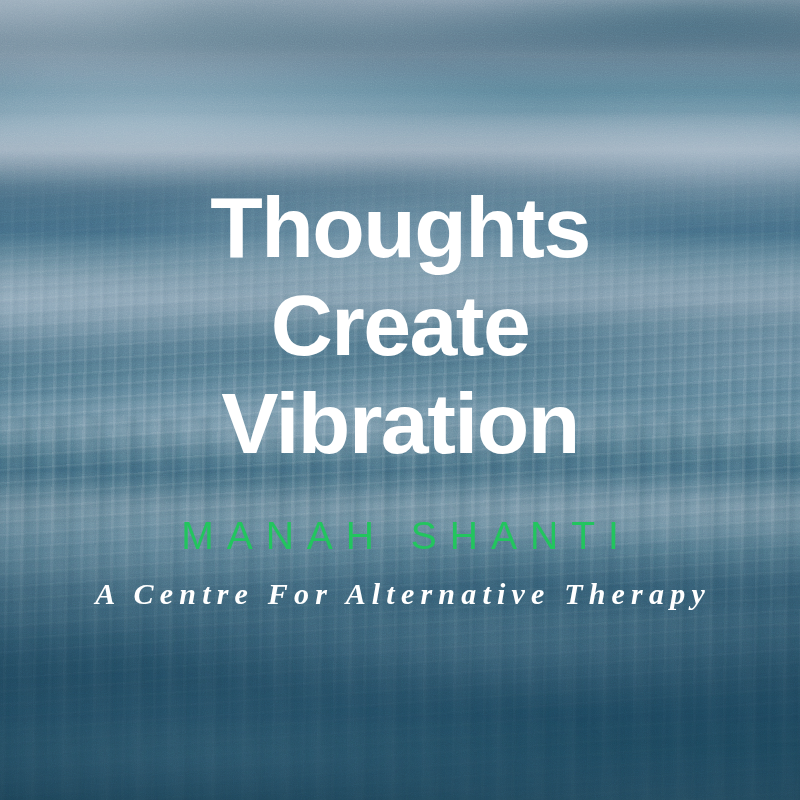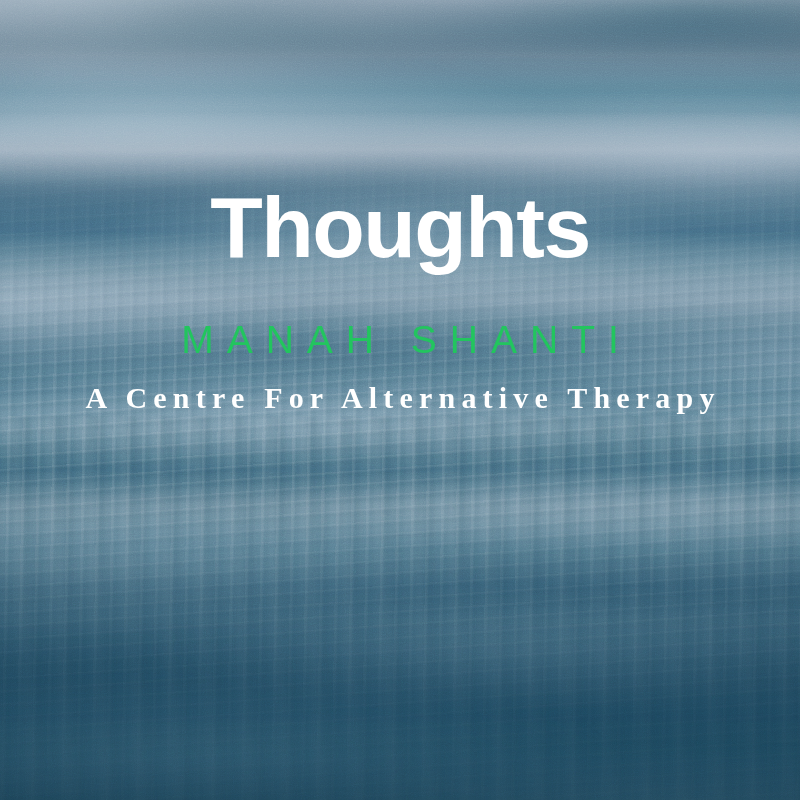--- a/index.html
+++ b/index.html
@@ -221,20 +221,21 @@
   .tagline {
     margin-top: 22px;
     color: #ffffff;
     font-family: "Liberation Serif", "DejaVu Serif", serif;
     font-weight: 700;
     font-size: 30px;
     line-height: 32px;
     letter-spacing: 6.2px;
     text-indent: 6.2px;
     white-space: nowrap;
+    font-style: italic;
   }
 </style>
 </head>
 <body>
 
 <div id="poster">
 
   <div class="bg-base"></div>
   <div class="bg-bands"></div>
   <div class="bg-blobs"></div>
@@ -248,20 +249,22 @@
     </filter>
     <rect width="800" height="800" filter="url(#grainFilter)"></rect>
   </svg>
 
   <div class="bg-vignette"></div>
 
   <div class="content">
 
     <div class="headline">
       <span class="line">Thoughts</span>
+      <span class="line">Create</span>
+      <span class="line">Vibration</span>
     </div>
 
     <div class="brand">MANAH SHANTI</div>
 
     <div class="tagline">A Centre For Alternative Therapy</div>
 
   </div>
 </div>
 
 </body></html>

